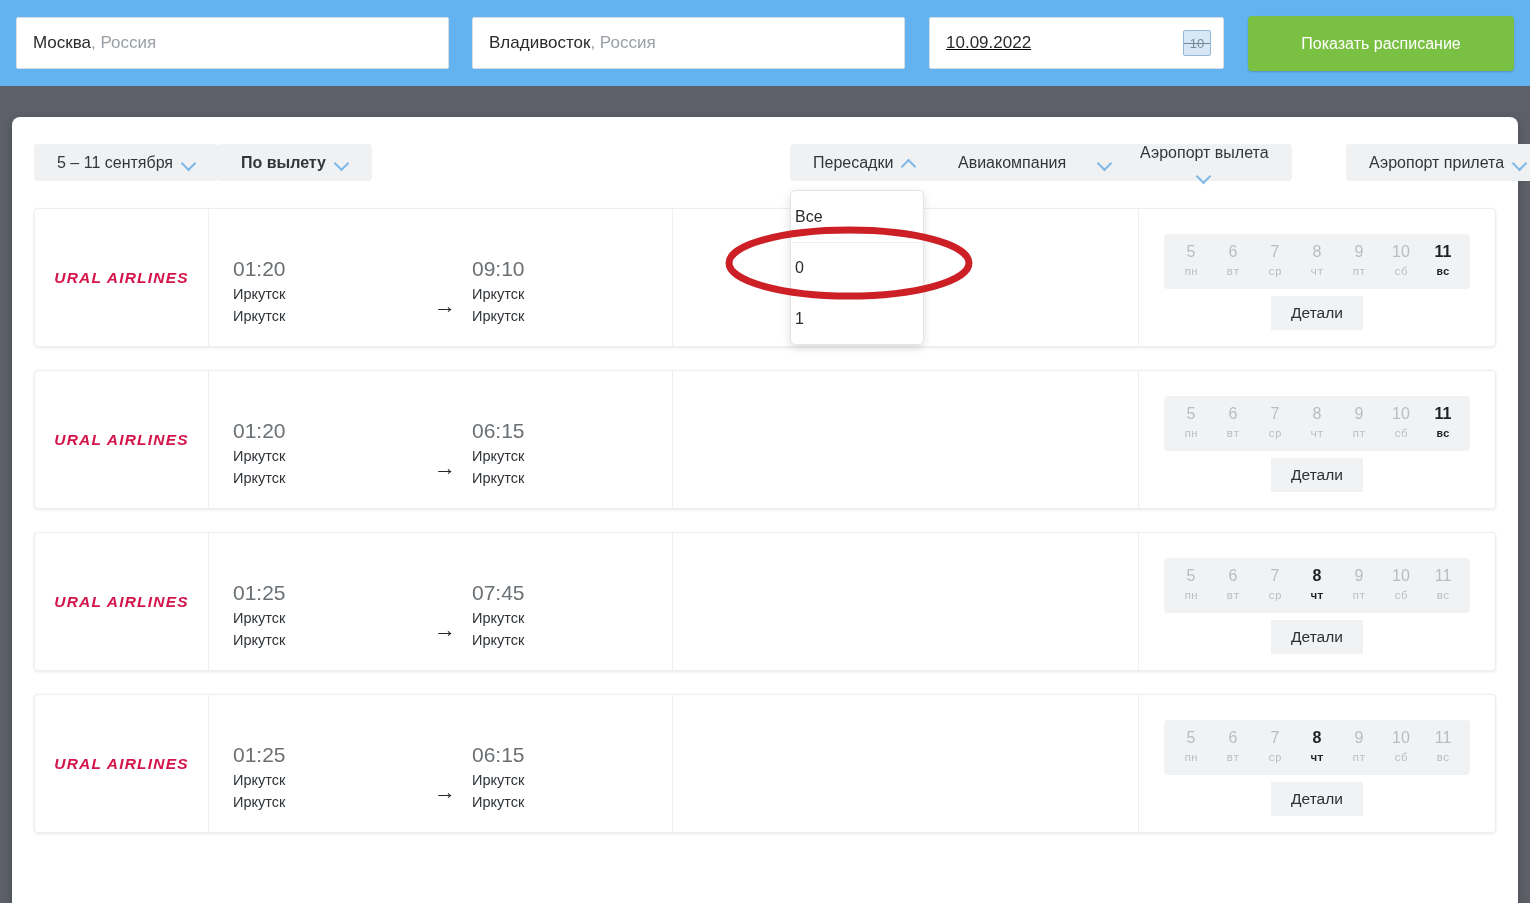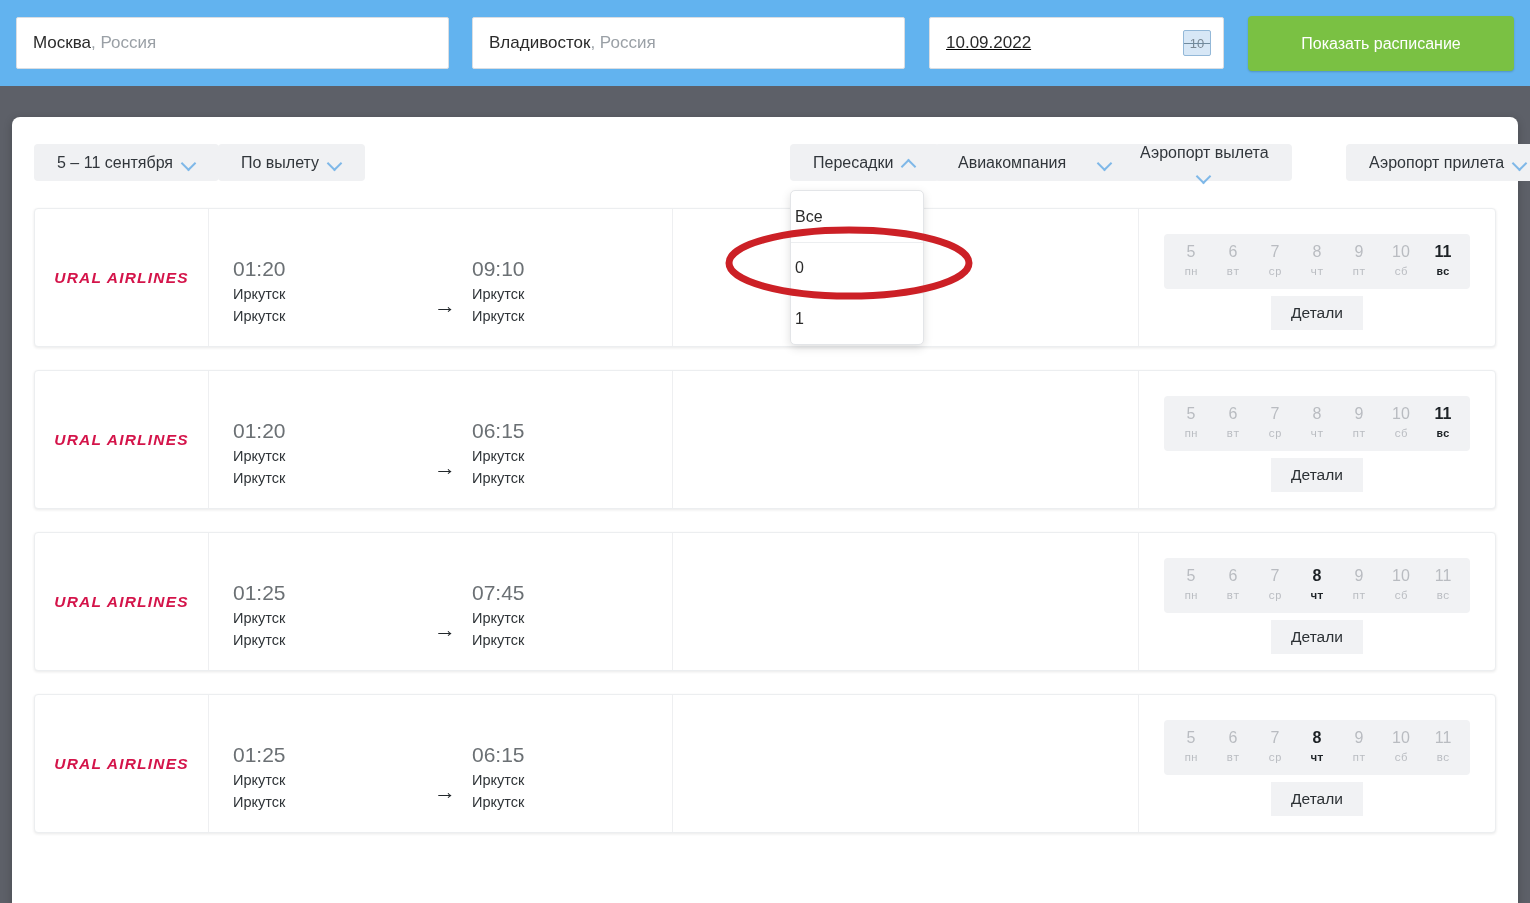--- a/index.html
+++ b/index.html
@@ -93,21 +93,21 @@
   .chev::before {
     content: ""; position: absolute; left: 1px; top: 0;
     width: 9px; height: 9px;
     border-right: 2.4px solid #7fb8e8;
     border-bottom: 2.4px solid #7fb8e8;
     transform: rotate(45deg);
   }
   .chev.up::before { transform: rotate(-135deg); top: 3px; }
 
   #chip-week      { left: 22px; }
-  #chip-sort      { left: 206px; }
+  #chip-sort      { left: 206px; font-weight: bold; }
   #chip-transfers { left: 778px; }
   #chip-airline   { left: 923px; gap: 32px; }
   #chip-dep-air   { left: 1105px; flex-direction: column; }
   #chip-arr-air   { left: 1334px; }
 
   
   .dropdown {
     position: absolute; left: 778px; top: 73px;
     width: 134px;
     background: #ffffff;

